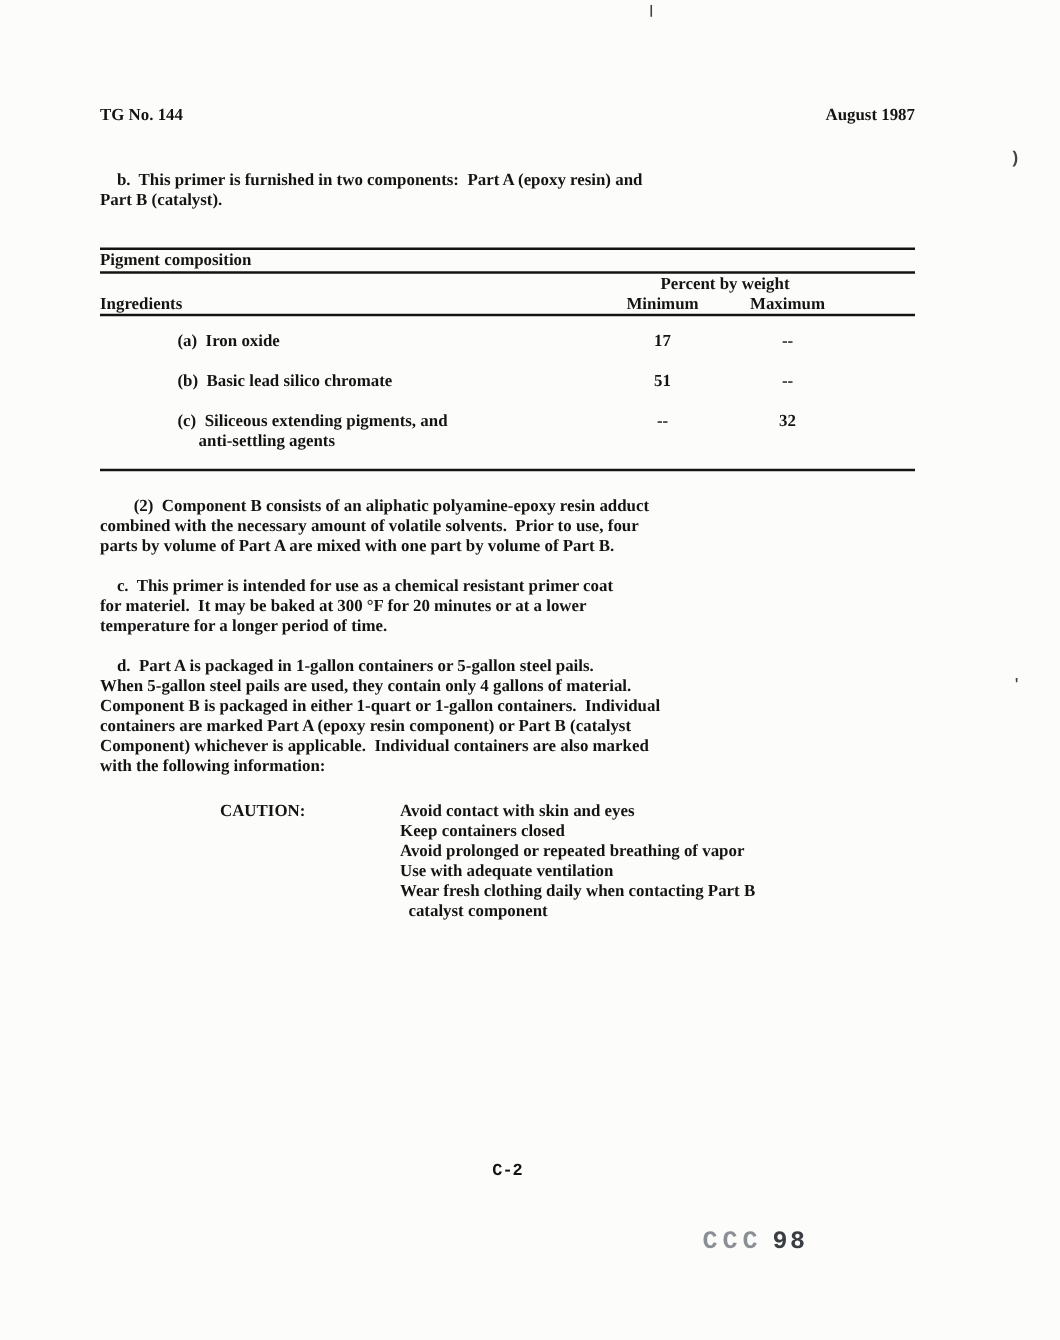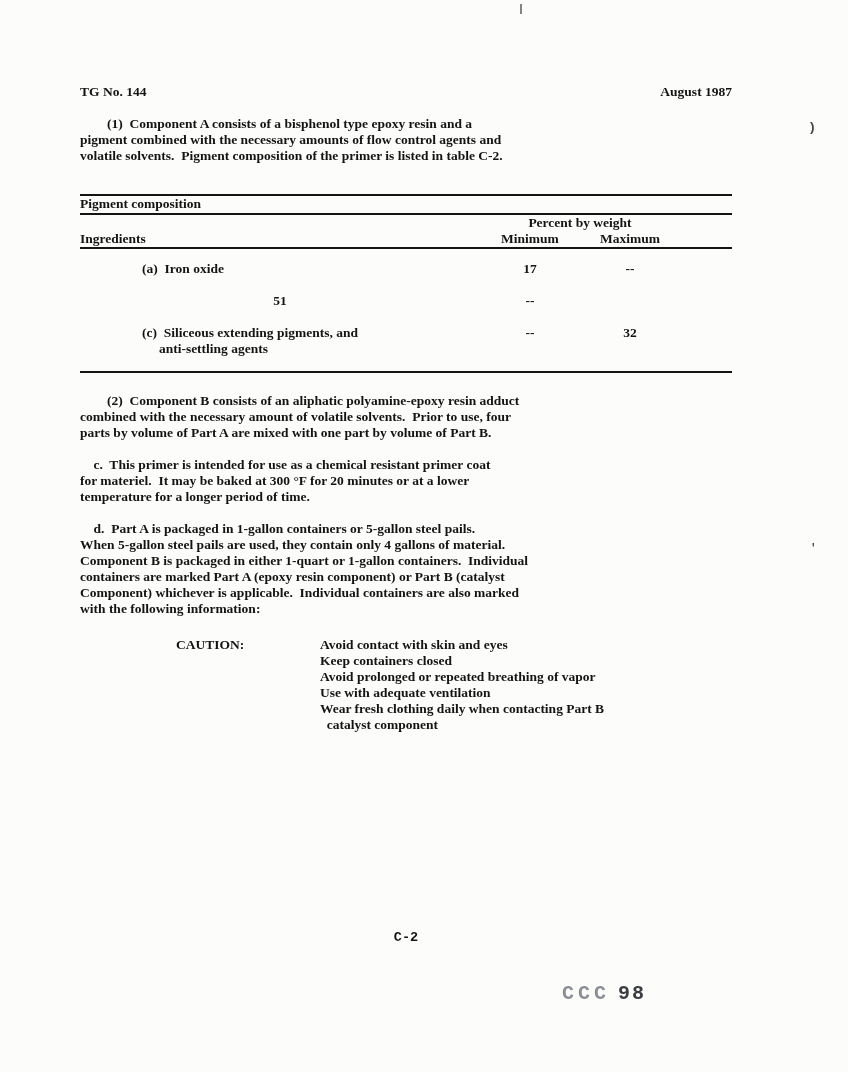--- a/index.html
+++ b/index.html
@@ -55,24 +55,23 @@
 <body>
 
 <div class="page">
   <div class="content">
 
     <div class="doc-header">
       <span>TG No. 144</span>
       <span>August 1987</span>
     </div>
 
+    <div class="para-b pre">    b.  This primer is furnished in two components:  Part A (epoxy resin) and
+Part B (catalyst).</div>
 
-    <div class="para-1 pre">        (1)  Component A consists of a bisphenol type epoxy resin and a
-pigment combined with the necessary amounts of flow control agents and
-volatile solvents.  Pigment composition of the primer is listed in table C-2.</div>
 
     <div class="tableC2">
       <div class="rule"></div>
       <div>Pigment composition</div>
       <div class="rule rule-mid"></div>
 
       <div class="group-row">
         <span></span>
         <span class="gh">Percent by weight</span>
       </div>
@@ -86,20 +85,21 @@
 
       <div class="tbody-pad-top"></div>
 
       <div class="trow">
         <span class="label">(a)  Iron oxide</span>
         <span class="c2">17</span>
         <span class="c3">--</span>
       </div>
 
       <div class="trow">
+        <span class="label">(b)  Basic lead silico chromate</span>
         <span class="c2">51</span>
         <span class="c3">--</span>
       </div>
 
       <div class="trow" style="margin-bottom:0">
         <span class="label">(c)  Siliceous extending pigments, and
      anti-settling agents</span>
         <span class="c2">--</span>
         <span class="c3">32</span>
       </div>

